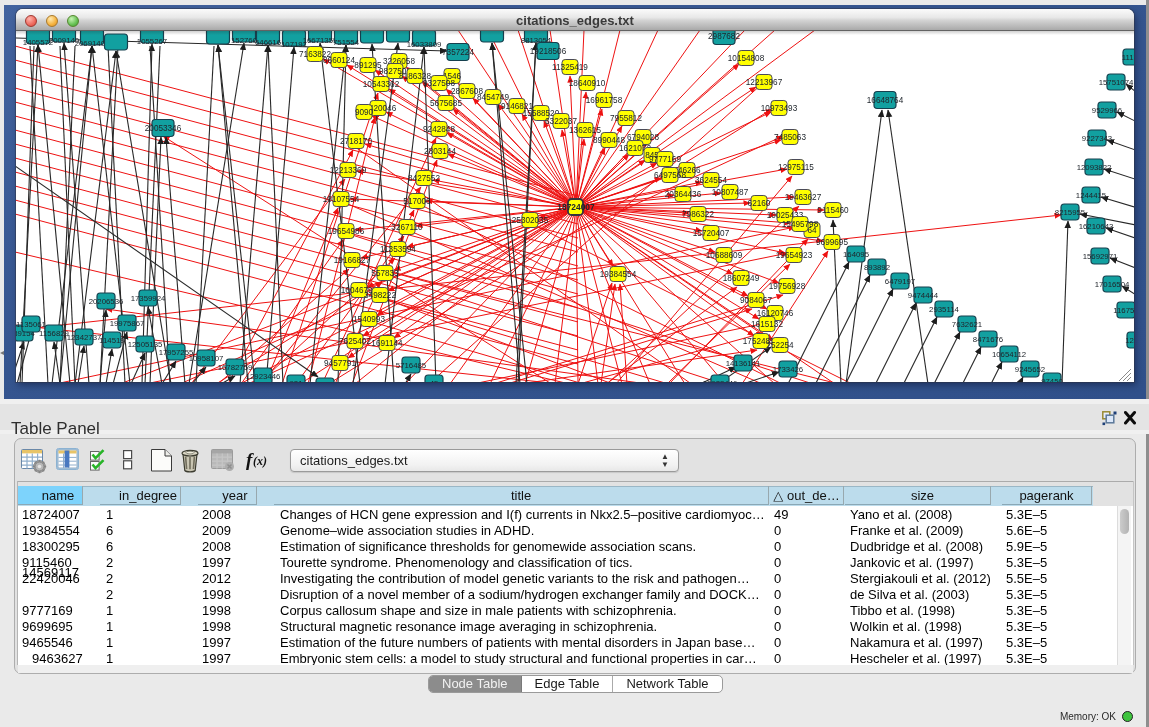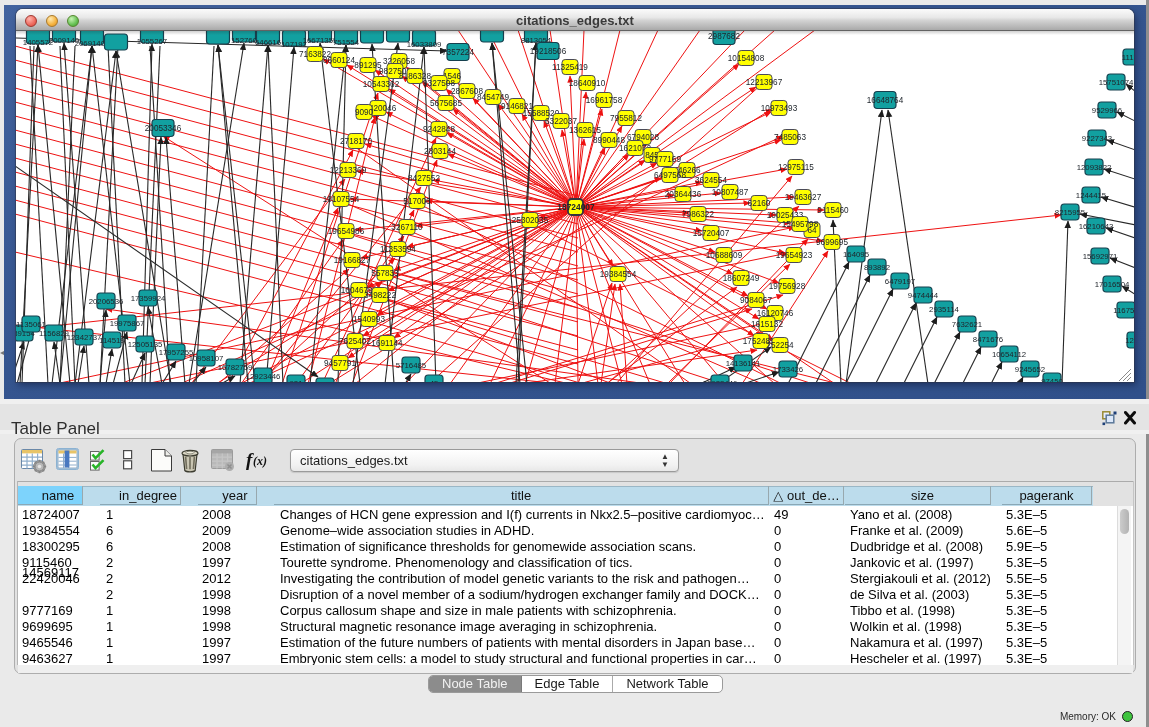--- a/index.html
+++ b/index.html
@@ -748,21 +748,21 @@
 <div class="cell" style="left:774px;top:619px;width:68px">0</div>
 <div class="cell" style="left:850px;top:619px;width:150px">Wolkin et al. (1998)</div>
 <div class="cell" style="left:1006px;top:619px;width:85px">5.3E–5</div>
 <div class="cell" style="left:22px;top:635px;width:76px">9465546</div>
 <div class="cell" style="left:106px;top:635px;width:88px">1</div>
 <div class="cell" style="left:202px;top:635px;width:68px">1997</div>
 <div class="cell" style="left:280px;top:635px;width:488px">Estimation of the future numbers of patients with mental disorders in Japan base…</div>
 <div class="cell" style="left:774px;top:635px;width:68px">0</div>
 <div class="cell" style="left:850px;top:635px;width:150px">Nakamura et al. (1997)</div>
 <div class="cell" style="left:1006px;top:635px;width:85px">5.3E–5</div>
-<div class="cell" style="left:22px;top:651px;width:76px">9463627</div>
+<div class="cell" style="left:32px;top:651px;width:76px">9463627</div>
 <div class="cell" style="left:106px;top:651px;width:88px">1</div>
 <div class="cell" style="left:202px;top:651px;width:68px">1997</div>
 <div class="cell" style="left:280px;top:651px;width:488px">Embryonic stem cells: a model to study structural and functional properties in car…</div>
 <div class="cell" style="left:774px;top:651px;width:68px">0</div>
 <div class="cell" style="left:850px;top:651px;width:150px">Hescheler et al. (1997)</div>
 <div class="cell" style="left:1006px;top:651px;width:85px">5.3E–5</div>
 <div class="abs" id="vsb">
     <div id="vsb-thumb"></div>
   </div>
 <div class="abs" id="hsb"></div>

